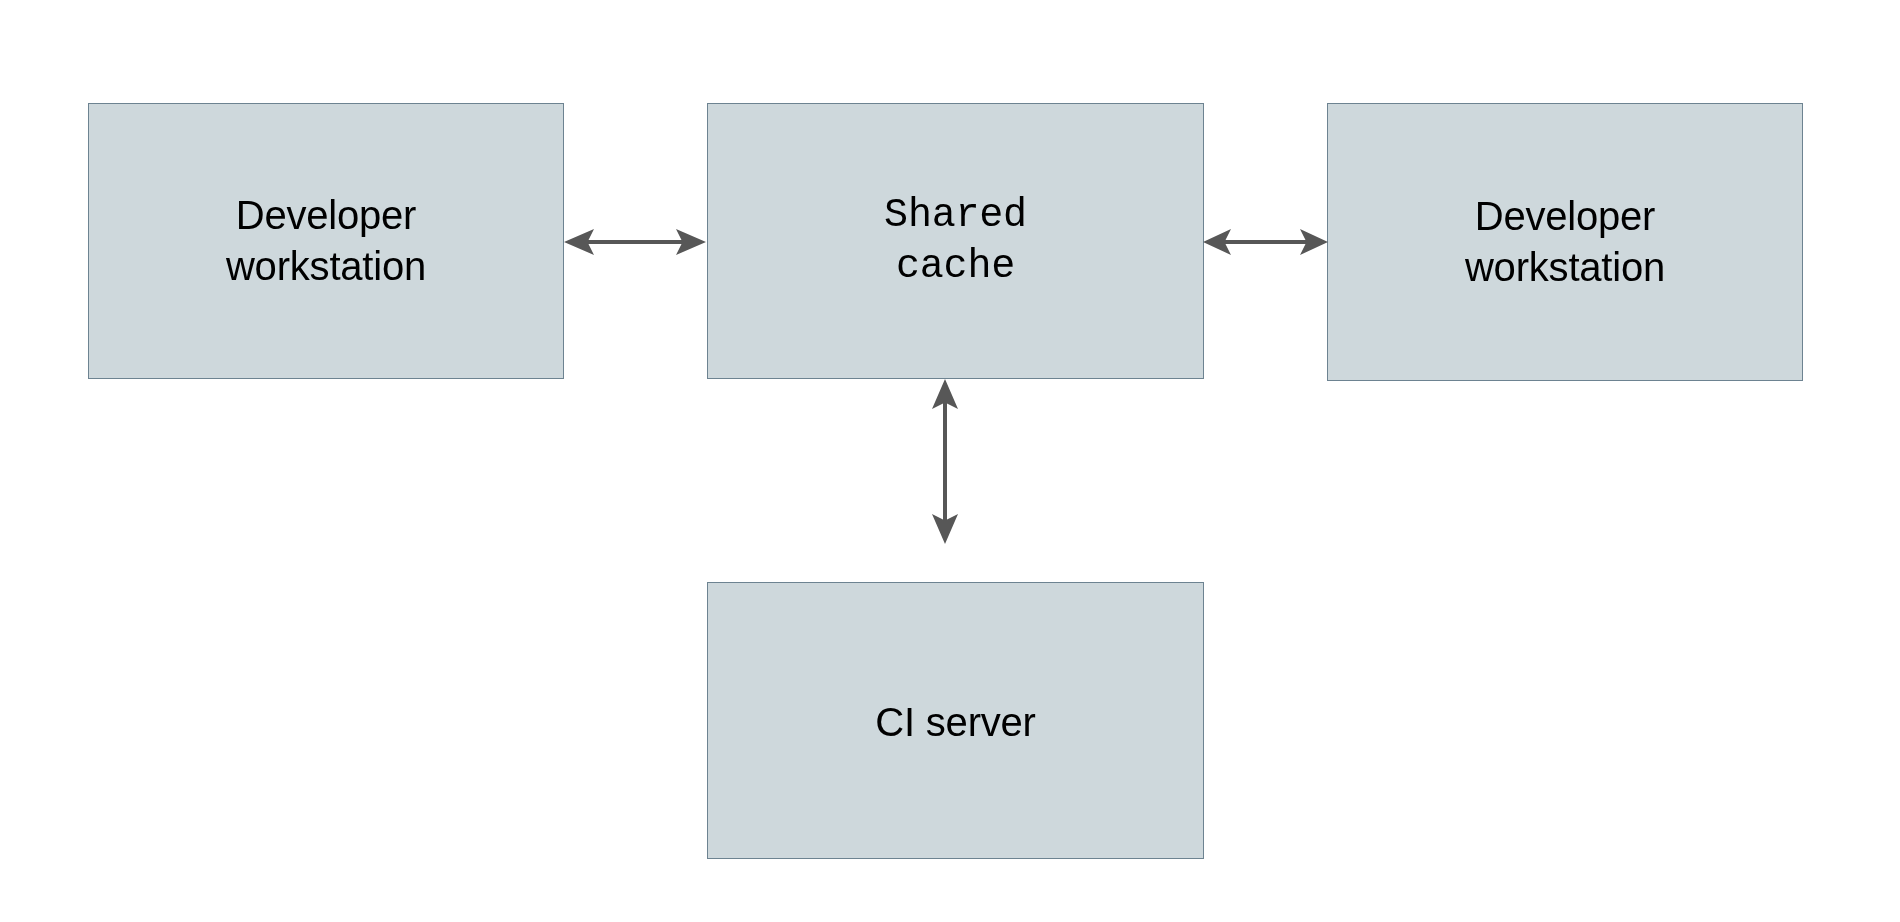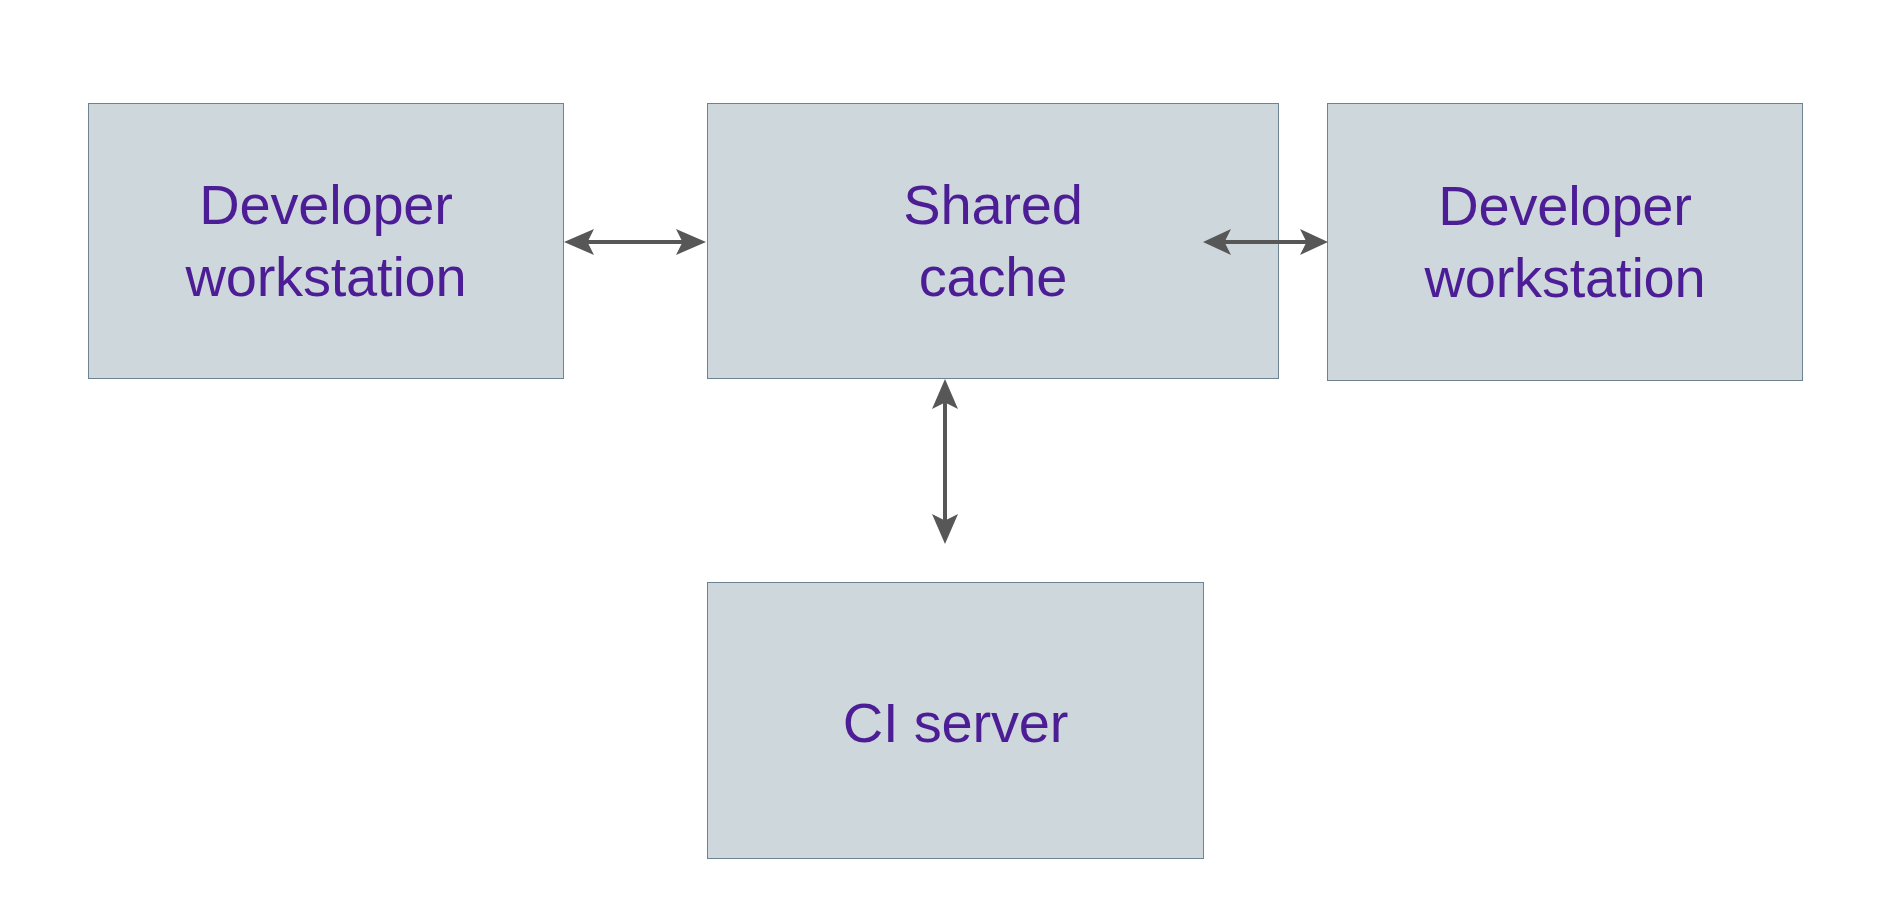--- a/index.html
+++ b/index.html
@@ -26,31 +26,31 @@
     position: absolute;
     box-sizing: border-box;
     background: #ced8dc;
     border: 1.6px solid #6d8391;
     display: flex;
     align-items: center;
     justify-content: center;
     text-align: center;
   }
   .node-label {
-    color: #4c1d95;
-    font-size: 56px;
+    color: #000000;
+    font-size: 40px;
     line-height: 1.285;
     font-weight: 400;
     letter-spacing: -0.2px;
     white-space: pre-line;
     padding: 0 6px;
   }
 
   #node-dev-left   { left: 88px;   top: 103px; width: 476px; height: 276px; }
-  #node-shared     { left: 707px;  top: 103px; width: 572px; height: 276px; }
+  #node-shared     { left: 707px;  top: 103px; width: 497px; height: 276px; font-family: Liberation Mono, monospace; }
   #node-dev-right  { left: 1327px; top: 103px; width: 476px; height: 278px; }
   #node-ci         { left: 707px;  top: 545px; width: 497px; height: 277px; margin-top: 37px; }
 
   #node-dev-right .node-label { padding: 0 2px; }
   #node-ci .node-label { position: relative; top: 2px; }
 
   
   .connector {
     position: absolute;
     overflow: visible;

